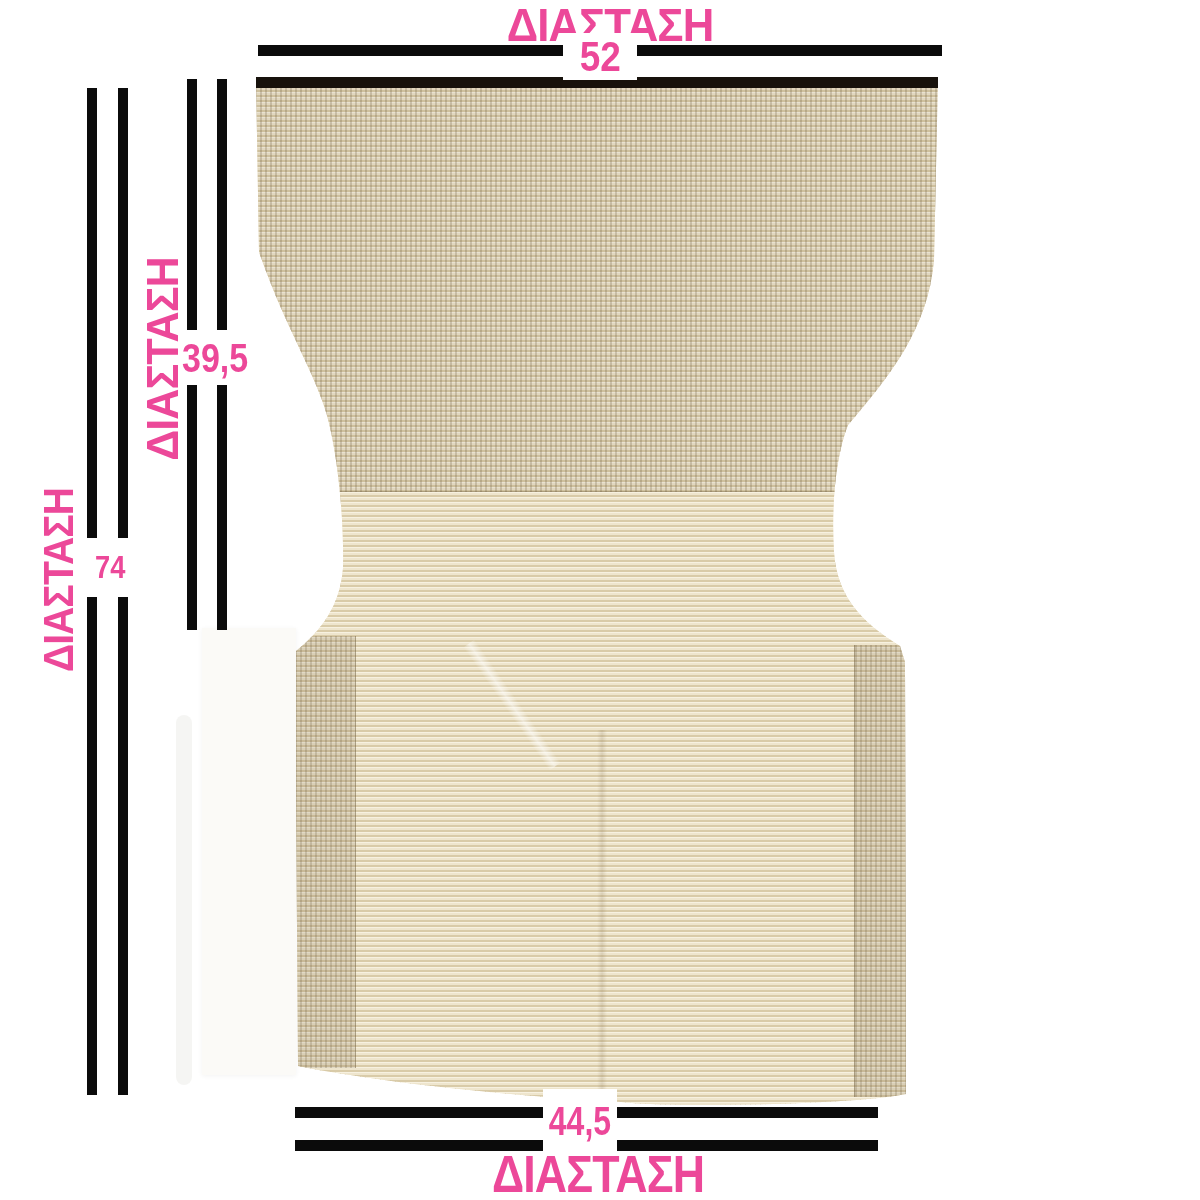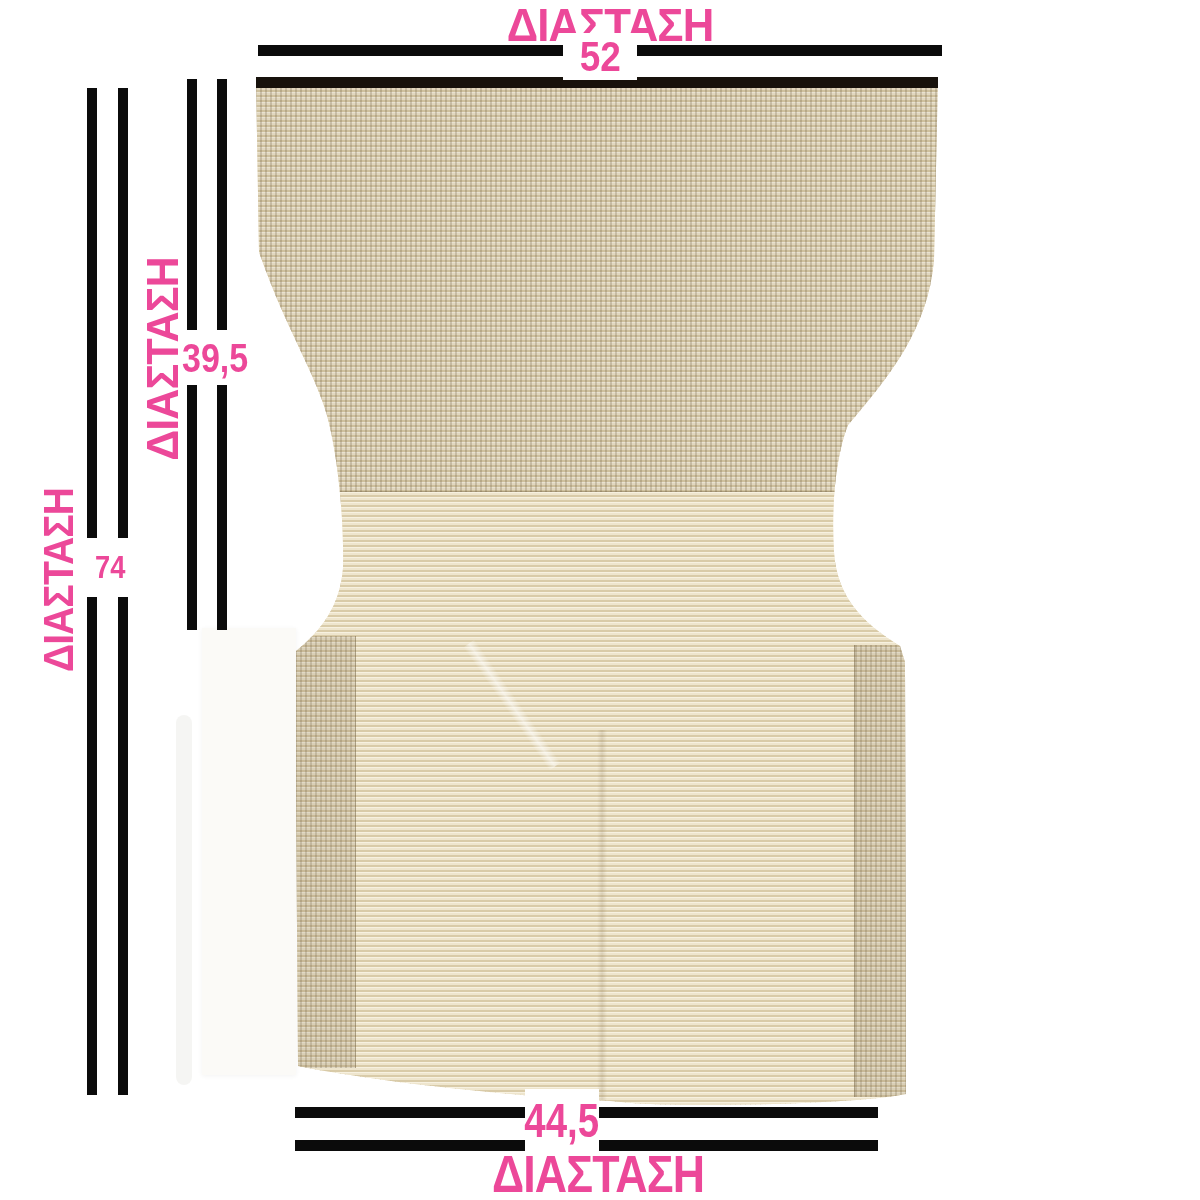--- a/index.html
+++ b/index.html
@@ -57,21 +57,21 @@
     display:flex;align-items:center;justify-content:center;
     font-weight:bold;
     line-height:1;
     z-index:6;
   }
   .value-box>span{display:inline-block;transform:scaleX(0.88);white-space:nowrap;}
   #top-value-box{left:563px;top:33px;width:74px;height:47px;font-size:42px;}
   #left-outer-value-box{left:78px;top:538px;width:64px;height:59px;font-size:31px;}
   #left-inner-value-box{left:178px;top:330px;height:55px;padding:0 4px;font-size:40px;justify-content:flex-end;}
   #left-inner-value-box>span{transform-origin:left center;transform:scaleX(0.85);}
-  #bottom-value-box{left:525px;top:1089px;width:74px;height:63px;font-size:48px;}
+  #bottom-value-box{left:543px;top:1089px;width:74px;height:63px;font-size:40px;}
   #bottom-value-box>span{transform:scaleX(0.80);}
   
   #fabric{
     position:absolute;left:0;top:0;width:1200px;height:1200px;
     background-color:#f2ead6;
     background-image:
       repeating-linear-gradient(180deg,
         #d9cba8 0px,#d9cba8 2px,
         #f7f1e0 2px,#f7f1e0 3px,
         #eee5cd 3px,#eee5cd 5px),

